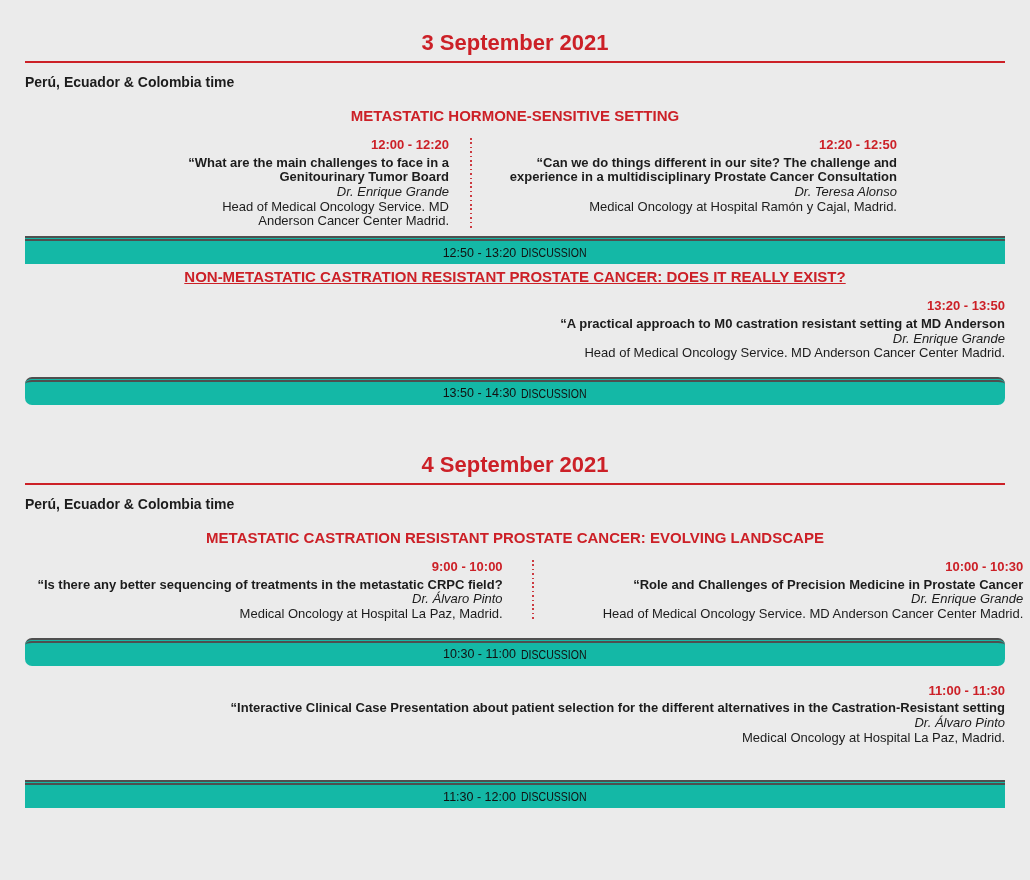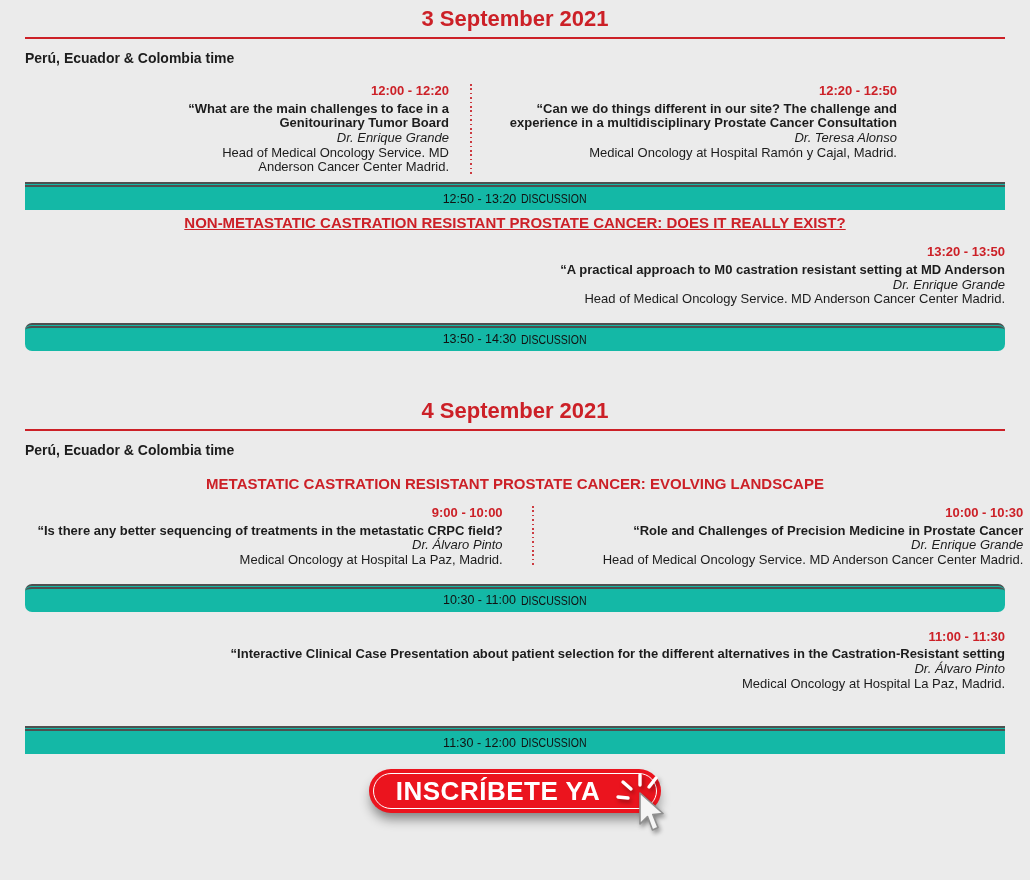--- a/index.html
+++ b/index.html
@@ -3,21 +3,21 @@
 <meta charset="utf-8">
 <style>
   html,body{margin:0;padding:0;}
   body{
     width:1030px;height:880px;
     background:#ebebeb;
     font-family:"Liberation Sans","DejaVu Sans",sans-serif;
     color:#1c1c1c;
     overflow:hidden;
   }
-  .page{width:1030px;height:880px;padding-top:8px;box-sizing:border-box;}
+  .page{width:1030px;height:880px;padding-top:32px;box-sizing:border-box;}
   .inner{width:980px;margin:0 auto;}
 
   .day-title{
     font-size:22px;font-weight:bold;color:#cc2027;
     text-align:center;margin:0 0 7px;line-height:1;
   }
   .redline{border-top:2px solid #cc2027;height:0;margin:0 0 12px;}
   .tz-note{font-size:14px;font-weight:bold;margin:0 0 19px;line-height:1;}
   .section-heading{
     font-size:15px;font-weight:bold;color:#cc2027;
@@ -102,20 +102,21 @@
 <body>
 
 <div class="page">
   <div class="inner">
 
     <div>
       <h1 class="day-title">3 September 2021</h1>
       <div class="redline"></div>
       <p class="tz-note">Perú, Ecuador &amp; Colombia time</p>
 
+      <h2 class="section-heading">METASTATIC HORMONE-SENSITIVE SETTING</h2>
 
       <div class="row row-d1">
         <div class="cell cell-pad-l">
           <div class="session w305">
             <div class="time">12:00 - 12:20</div>
             <div class="stitle">“What are the main challenges to face in a Genitourinary Tumor Board</div>
             <div class="speaker">Dr. Enrique Grande</div>
             <div class="affil">Head of Medical Oncology Service. MD Anderson Cancer Center Madrid.</div>
           </div>
         </div>
@@ -188,31 +189,15 @@
         <div class="speaker">Dr. Álvaro Pinto</div>
         <div class="affil">Medical Oncology at Hospital La Paz, Madrid.</div>
       </div>
 
       <div class="dbar mt21">
         <span>11:30 - 12:00</span>
         <span class="cond">DISCUSSION</span>
       </div>
     </div>
 
-    <div class="btn-wrap">
-      <button class="register-btn">
-        <span>INSCRÍBETE YA</span>
-        <svg class="cursor-icon" viewBox="0 0 62 64" xmlns="http://www.w3.org/2000/svg">
-
-          <g stroke="#ffffff" stroke-width="3.4" stroke-linecap="round" fill="none">
-            <line x1="25" y1="13" x2="25" y2="3"></line>
-            <line x1="16" y1="17" x2="8" y2="10"></line>
-            <line x1="34" y1="15" x2="41" y2="6"></line>
-            <line x1="13" y1="26" x2="3" y2="25"></line>
-          </g>
-
-          <polygon points="25,21 25,52 32.5,44.5 37.5,58 43,55.5 37.8,42.5 48,41.5" fill="#f5f5f5" stroke="#8f8f8f" stroke-width="1.6" stroke-linejoin="round"></polygon>
-        </svg>
-      </button>
-    </div>
 
   </div>
 </div>
 
 </body></html>

